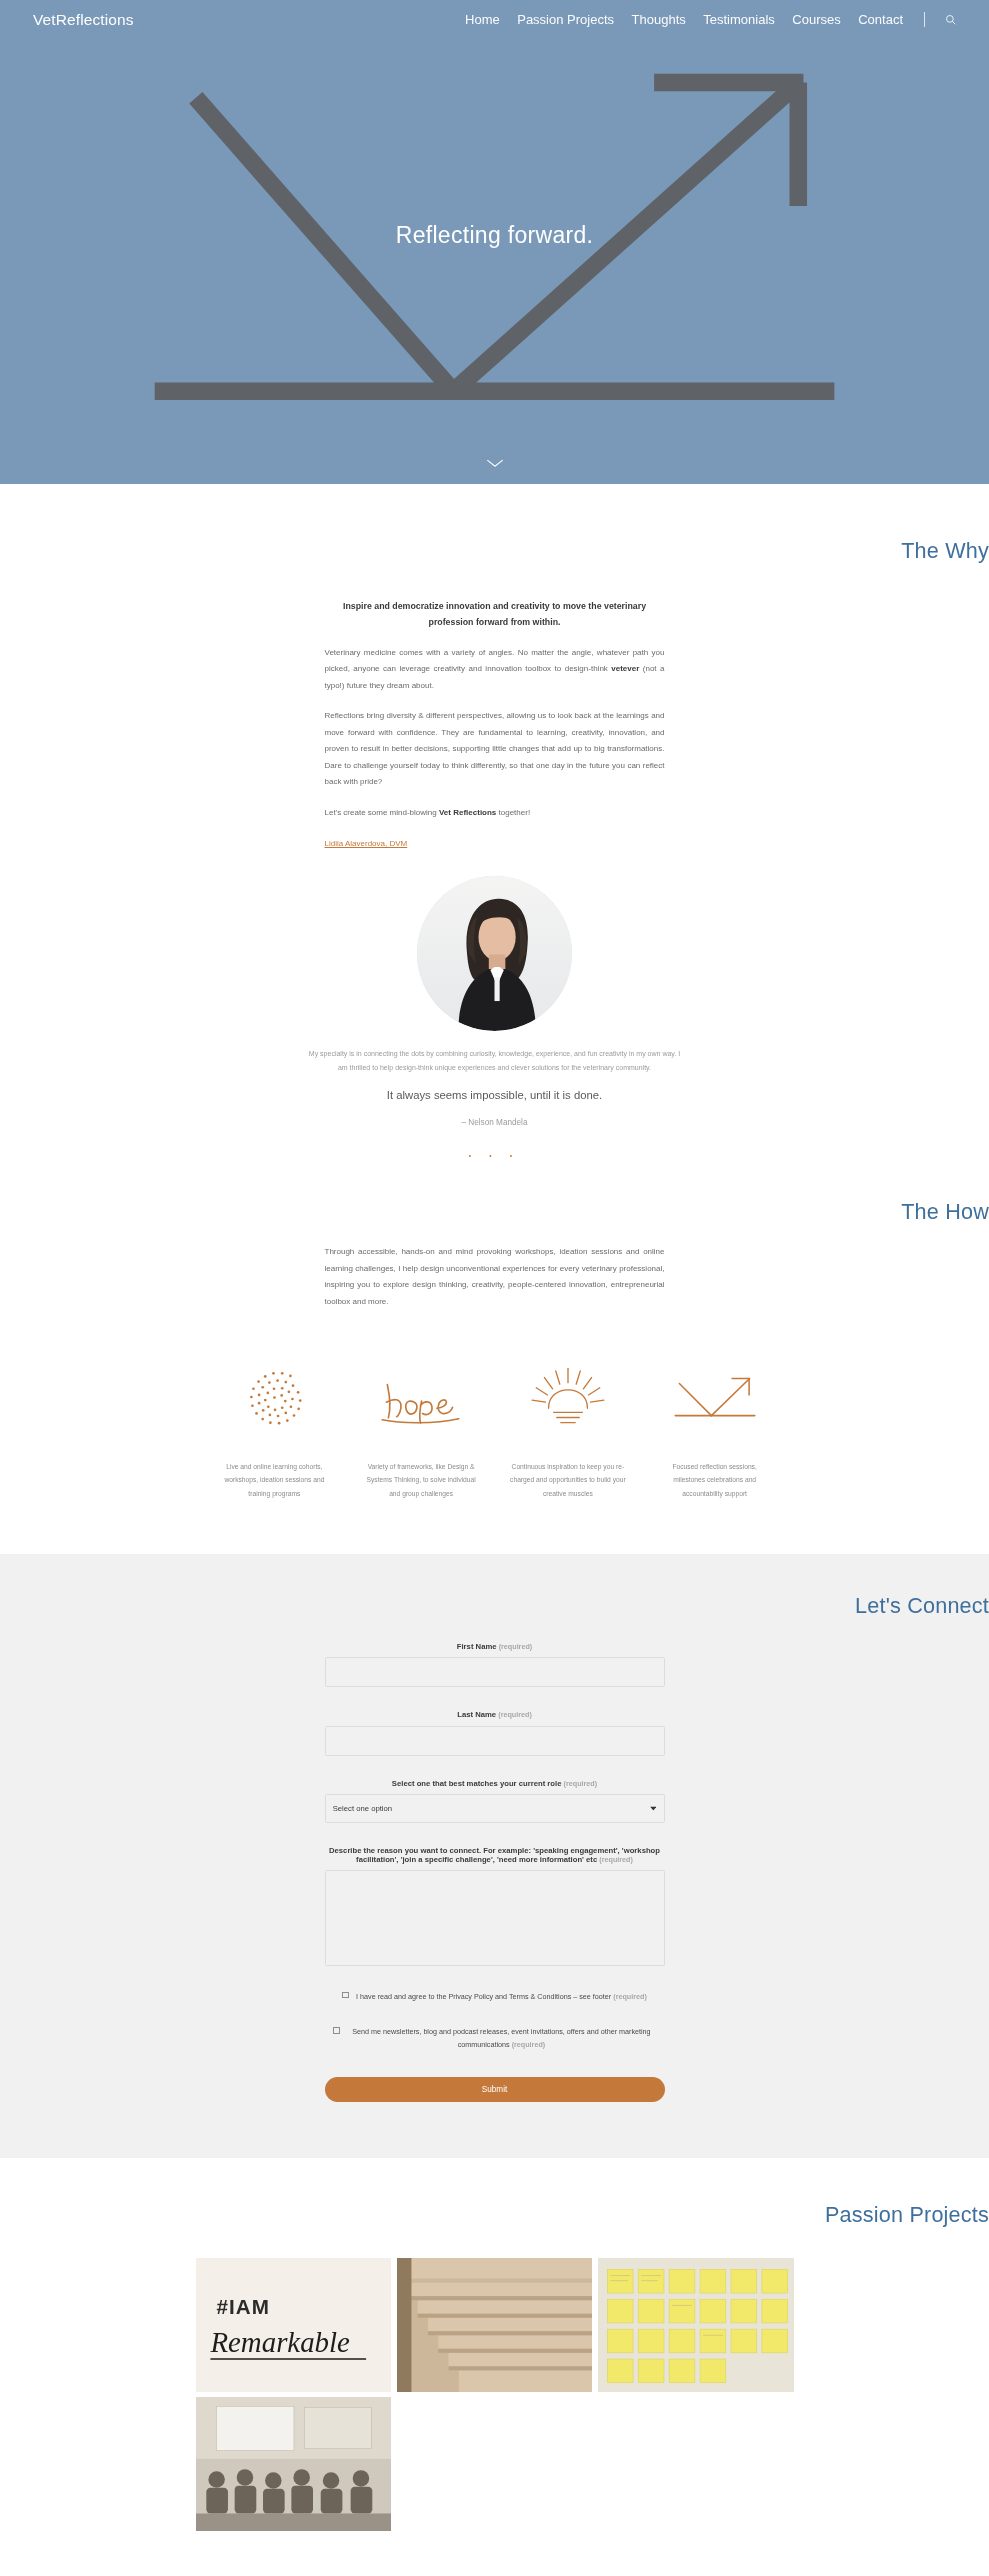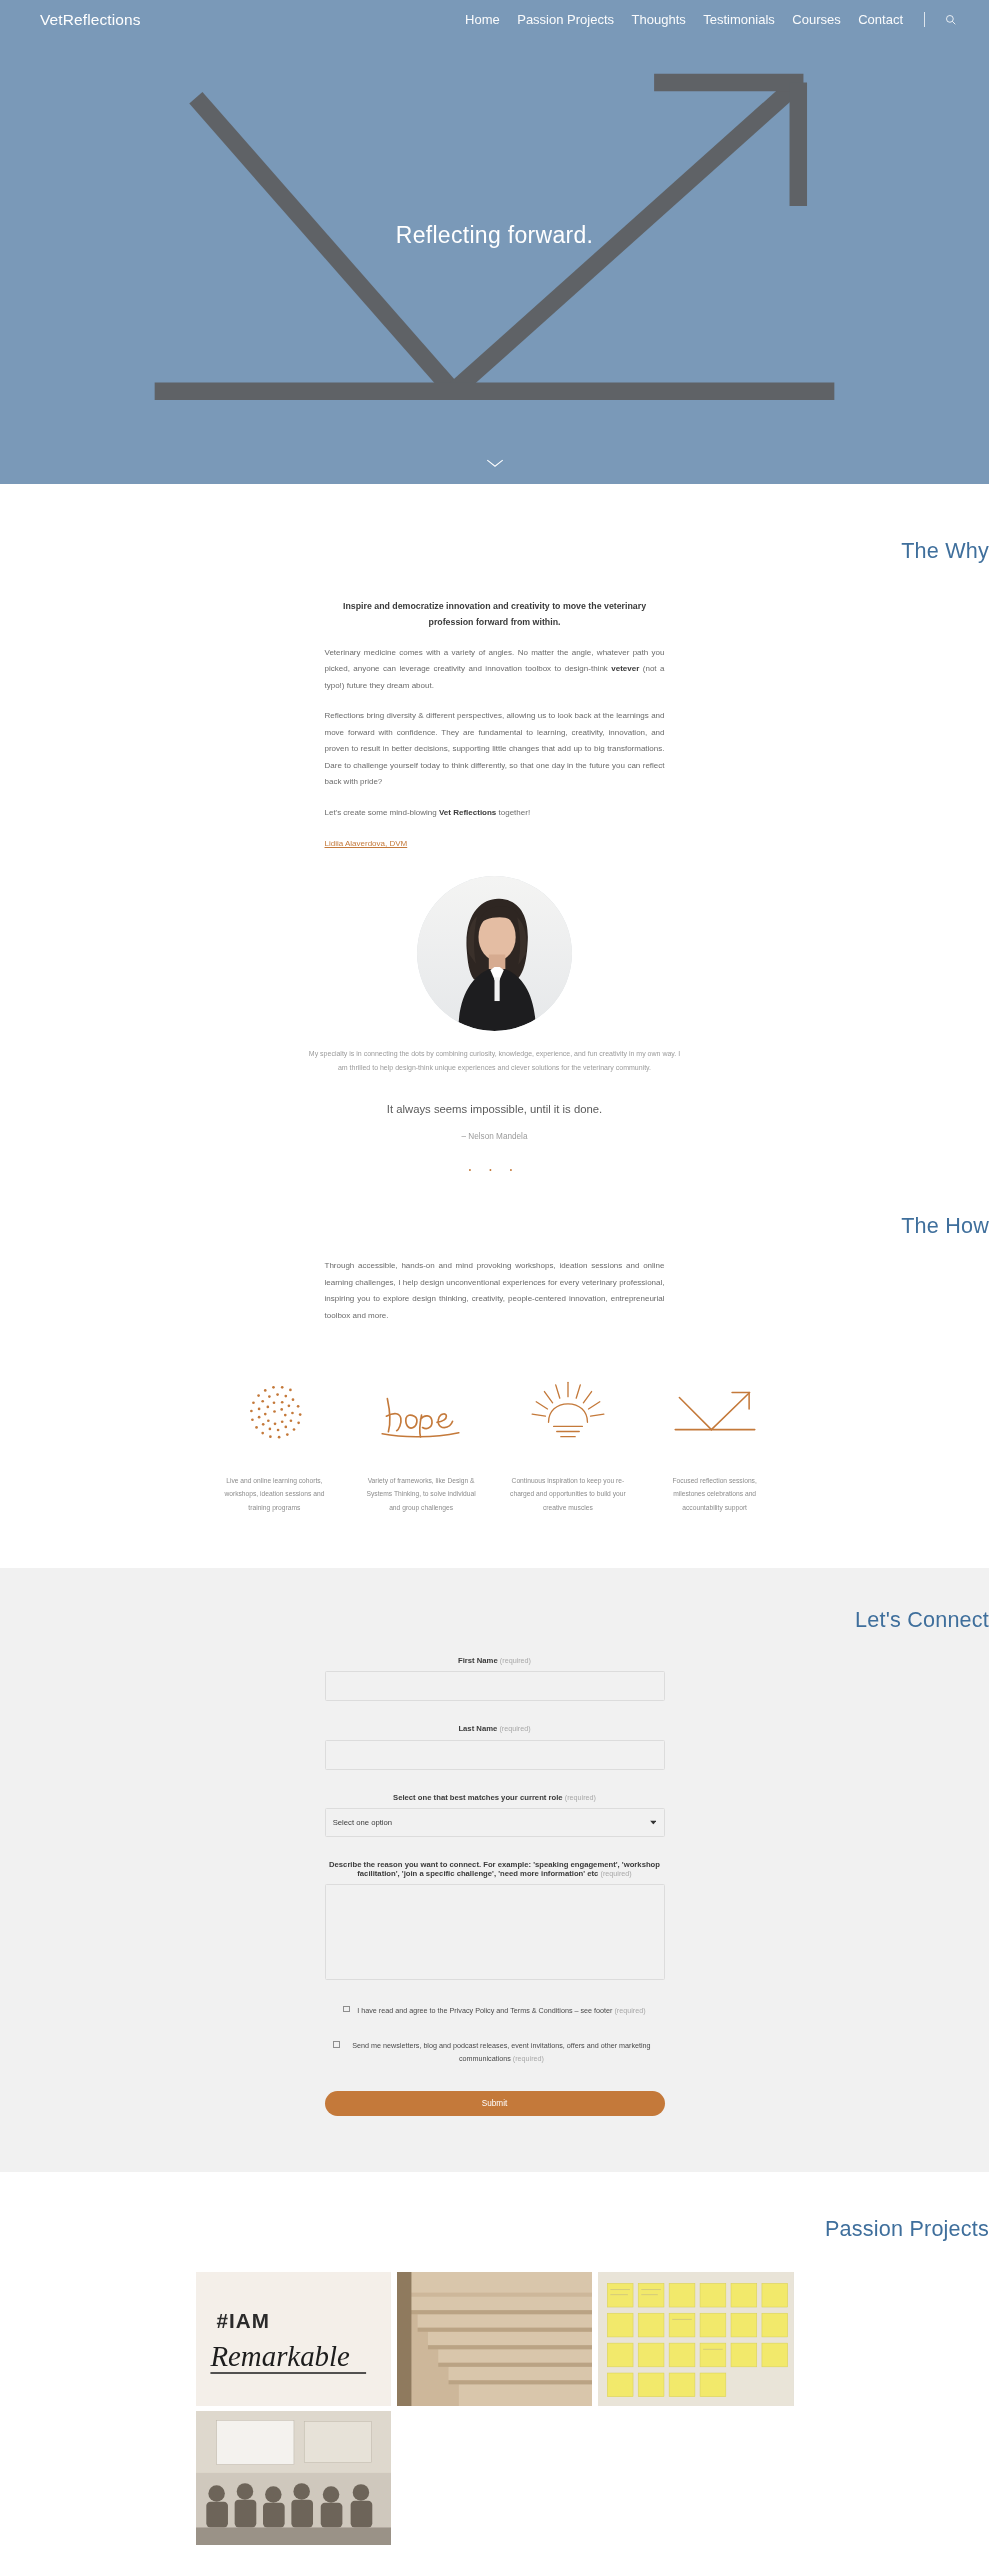--- a/index.html
+++ b/index.html
@@ -20,21 +20,20 @@
     background: #7a99b8;
     overflow: hidden;
   }
   .nav {
     position: relative;
     z-index: 5;
     display: flex;
     align-items: center;
     height: 39px;
     padding: 4px 33px;
-    margin-left: 7px;
   }
   .brand {
     color: #ffffff;
     font-size: 15.5px;
     font-weight: 400;
     letter-spacing: 0.1px;
     white-space: nowrap;
   }
   .nav-right {
     margin-left: auto;
@@ -126,21 +125,21 @@
     margin-top: 15.5px;
     text-align: center;
     font-size: 7px;
     line-height: 2.1;
     color: #9b9b9b;
     width: 381px;
     margin-left: auto; margin-right: auto;
   }
 
   .quote {
-    margin-top: 27px;
+    margin-top: 13px;
     text-align: center;
     font-size: 11.3px;
     color: #5a5a5a;
     font-weight: 400;
   }
   .quote-by {
     margin-top: 17.5px;
     text-align: center;
     font-size: 8.2px;
     color: #9b9b9b;
@@ -173,21 +172,21 @@
   .form-wrap { width: 340px; margin: 0 auto; }
   .field { margin-top: 23px; }
   .field-label {
     display: block;
     text-align: center;
     font-size: 7.7px;
     font-weight: bold;
     color: #3b3b3b;
     margin-bottom: 6.2px;
   }
-  .req { font-weight: normal; color: #a8a8a8; font-size: 7.2px; text-align: center; }
+  .req { font-weight: bold; color: #a8a8a8; font-size: 7.2px; text-align: center; }
   .input, .textarea, .select {
     width: 100%;
     background: #f1f1f1;
     border: 0.5px solid #dcdcdc;
     border-radius: 1.5px;
     font-family: "Liberation Sans", sans-serif;
     font-size: 7.7px;
     color: #3b3b3b;
     padding: 5.2px 7.2px;
     outline: none;

